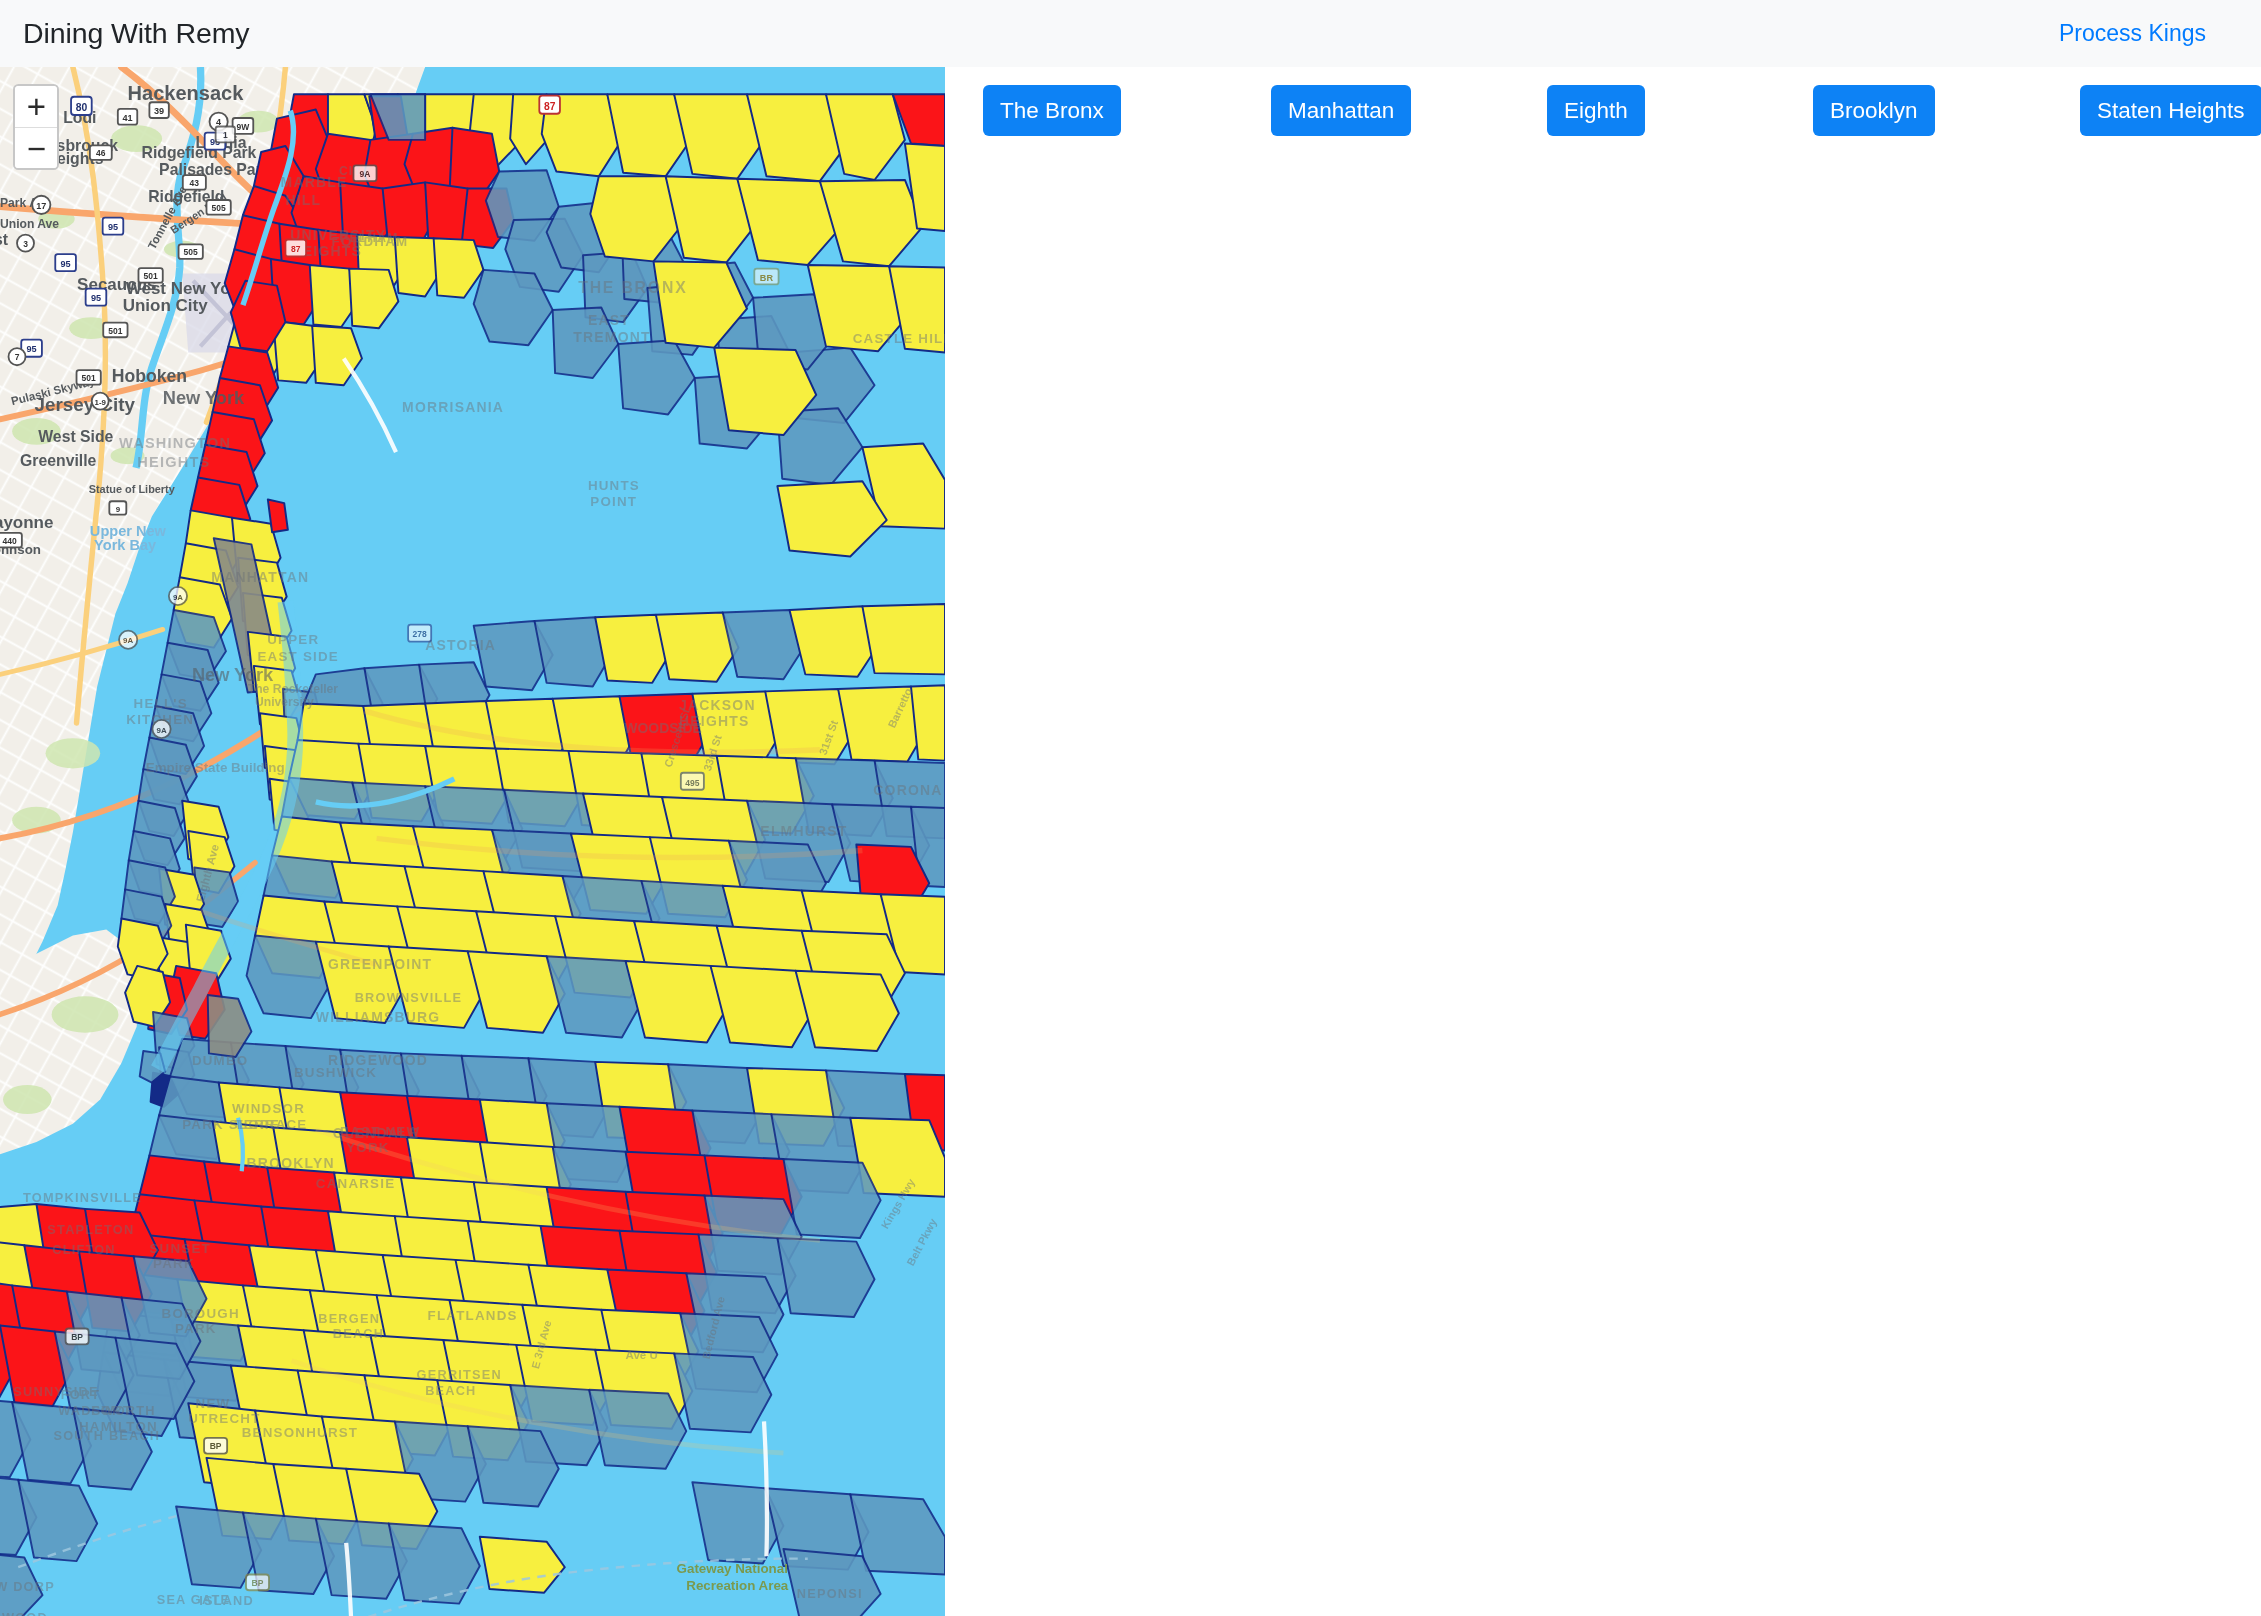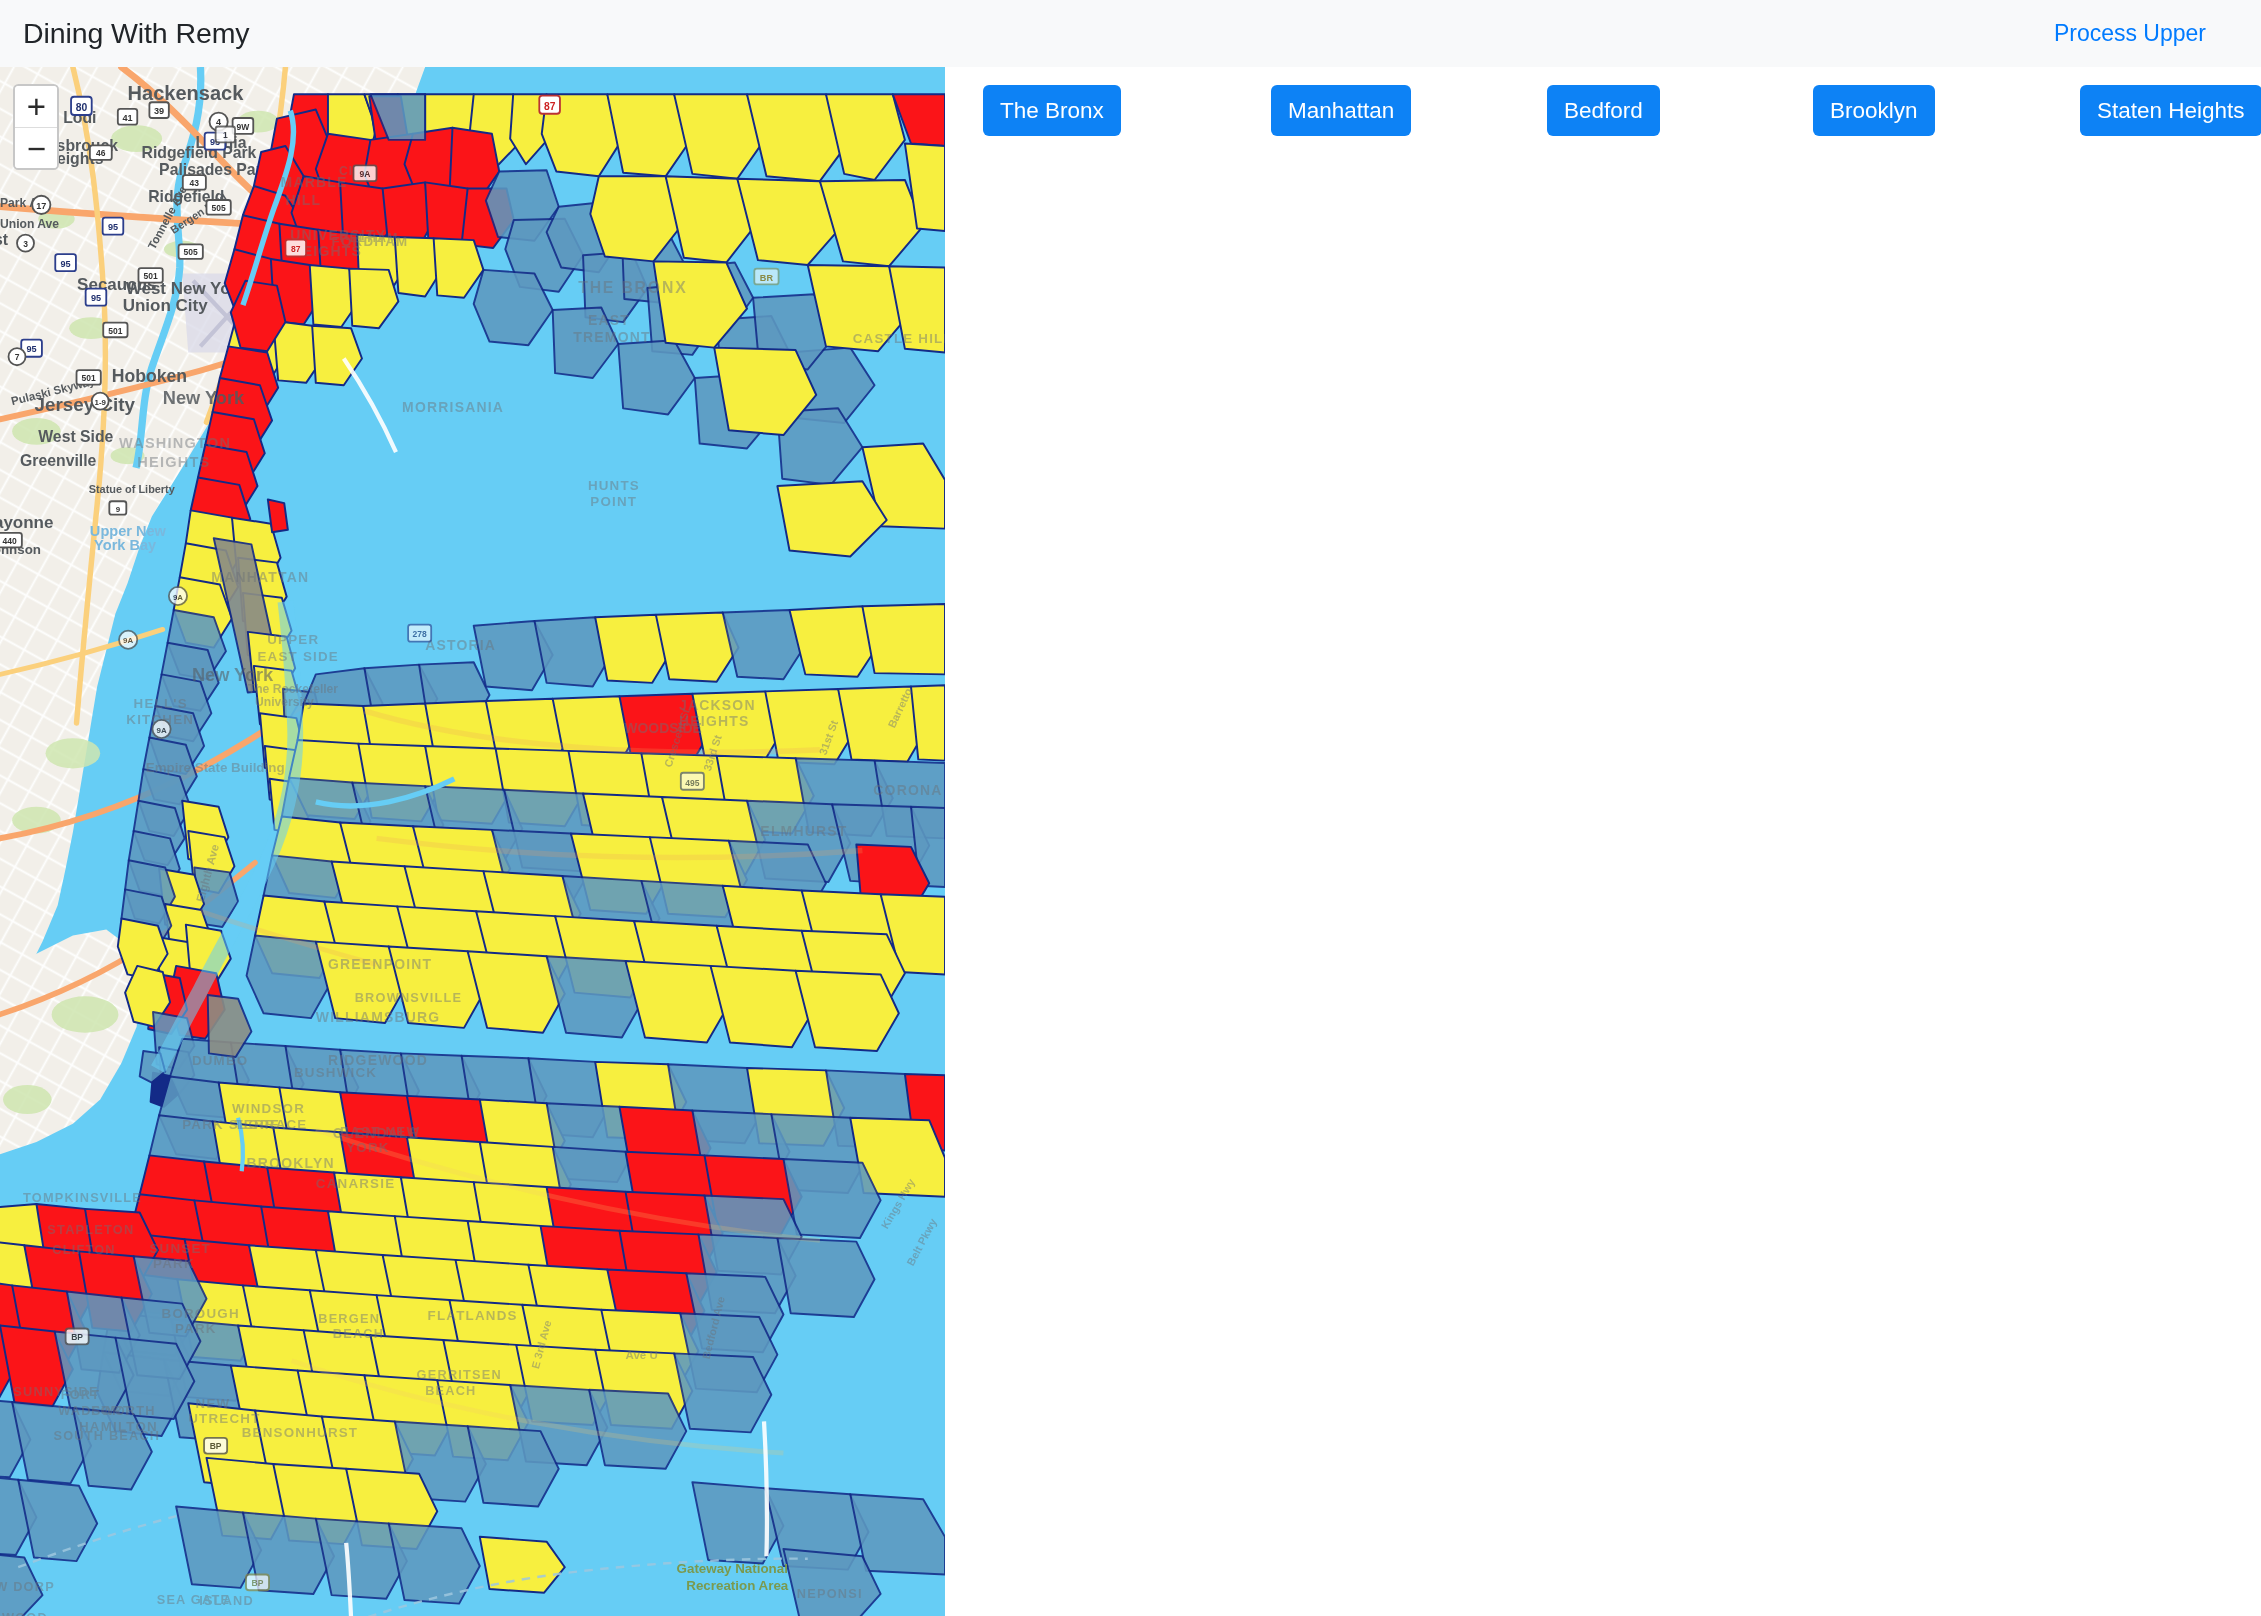--- a/index.html
+++ b/index.html
@@ -105,27 +105,27 @@
   }
   .mlabel-water { fill: #7ab8dd; font-weight: 700; }
   .mlabel-faint { fill: #6b7177; opacity: 0.45; font-weight: 700; }
   .mlabel-grn  { fill: #7a9a4f; font-weight: 700; }
 </style>
 </head>
 <body>
 
 <div class="navbar">
   <span class="brand">Dining With Remy</span>
-  <a class="nav-link" href="#">Process Upper</a>
+  <a class="nav-link" href="#">Process Kings</a>
 </div>
 
 <div class="borough-bar">
   <button class="boro-btn" style="left:38px">The Bronx</button>
   <button class="boro-btn" style="left:326px">Manhattan</button>
-  <button class="boro-btn" style="left:602px">Bedford</button>
+  <button class="boro-btn" style="left:602px">Eighth</button>
   <button class="boro-btn" style="left:868px">Brooklyn</button>
   <button class="boro-btn" style="left:1135px">Staten Heights</button>
 </div>
 
 <div class="map-panel">
 
   <svg class="map-svg" viewBox="0 0 1556 2552" preserveAspectRatio="none">
     <defs>
 
       <pattern id="streets" width="34" height="34" patternUnits="userSpaceOnUse">

